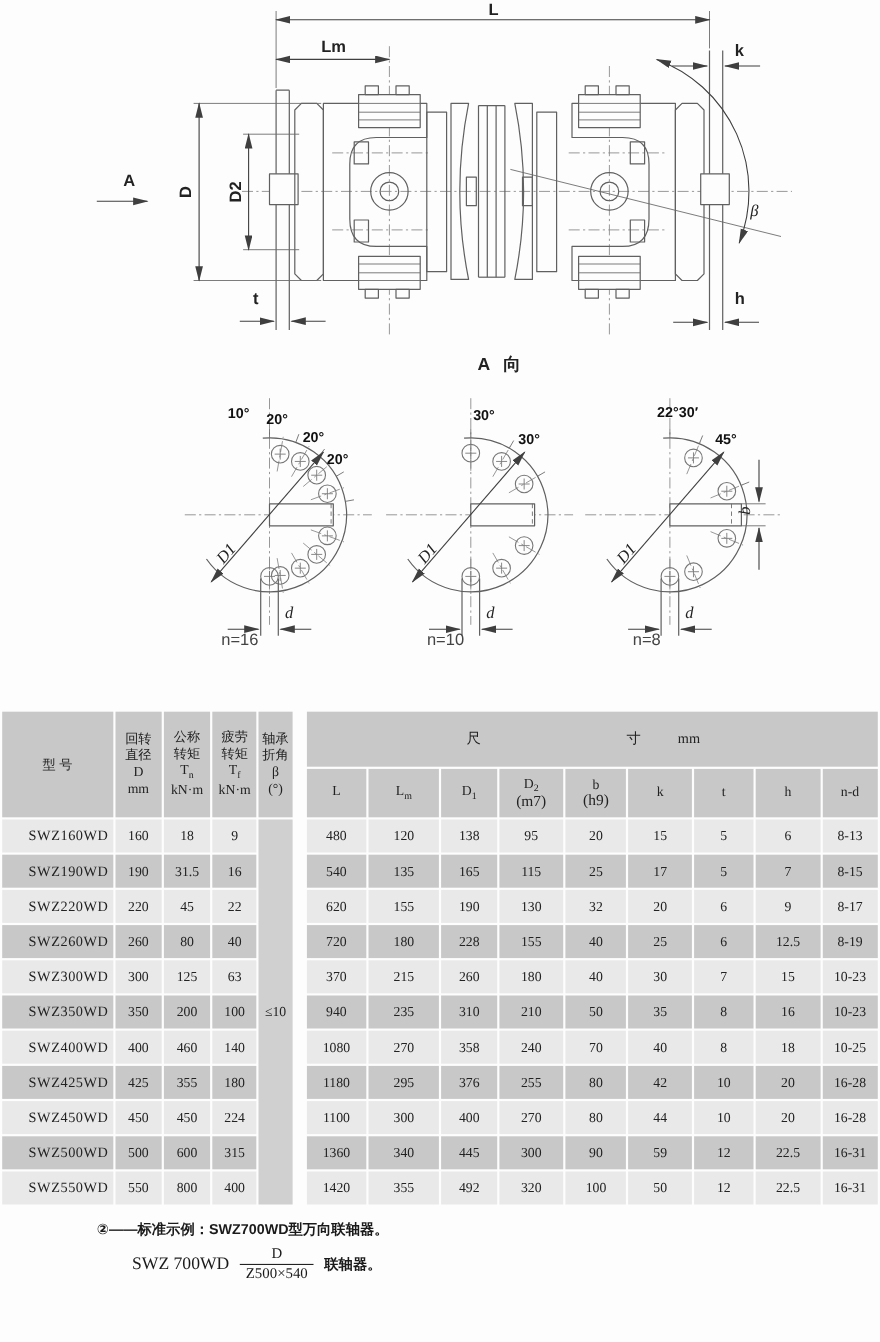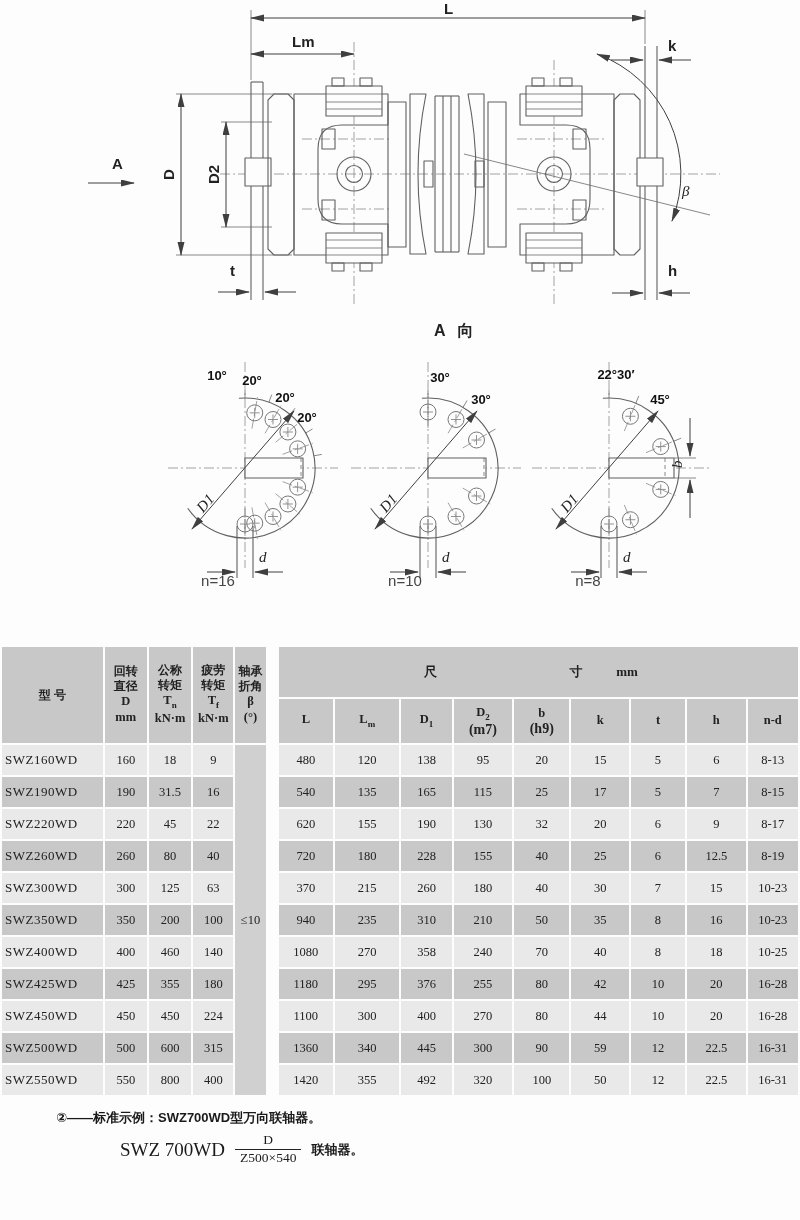--- a/index.html
+++ b/index.html
@@ -26,46 +26,46 @@
   svg .vcap{font:bold 16px "Liberation Sans","DejaVu Sans",sans-serif;fill:#222;letter-spacing:4px;}
 
   
   .title{position:absolute;top:602px;left:0;width:800px;text-align:center;padding-left:90px;box-sizing:border-box;
          font-size:20px;font-weight:bold;color:#111;}
 
   
   .tblwrap{position:absolute;top:645px;left:0;width:800px;}
   table{border-collapse:separate;border-spacing:2px;width:800px;table-layout:fixed;}
   th,td{padding:0;text-align:center;vertical-align:middle;color:#222;}
-  thead th{background:#c8c8c8;font-weight:bold;font-size:12px;line-height:1.25;margin-top:48px;}
+  thead th{background:#c8c8c8;font-weight:normal;font-size:12px;line-height:1.25;margin-top:48px;}
   thead tr.h1 th{height:50px;}
   thead tr.h2 th{height:44px;}
   thead th.gap-cell, tbody td.gap-cell{background:transparent;}
   tbody td{height:30px;font-family:"Liberation Serif","DejaVu Serif",serif;font-size:12.5px;}
   tbody tr:nth-child(odd) td{background:#e9e9e9;}
   tbody tr:nth-child(even) td{background:#c8c8c8;}
   tbody tr td.beta-cell{background:#d0d0d0;font-size:12.5px;}
   tbody tr td.gap-cell{background:transparent;}
-  tbody td.model{text-align:left;padding-left:3px;font-size:13px;letter-spacing:.5px;}
+  tbody td.model{text-align:left;padding-left:24px;font-size:13px;letter-spacing:.5px;}
   .hsym{font-family:"Liberation Serif","DejaVu Serif",serif;font-size:12.5px;}
   .hsub{font-size:9px;}
   .hnote{font-size:14px;display:block;line-height:1;margin-top:1px;font-family:"Liberation Serif","DejaVu Serif",serif;}
   th.size-span{position:relative;font-size:13px;}
   th.size-span .c1{position:absolute;left:28%;top:50%;transform:translateY(-50%);}
   th.size-span .c2{position:absolute;left:56%;top:50%;transform:translateY(-50%);}
   th.size-span .cu{position:absolute;left:65%;top:50%;transform:translateY(-50%);font-family:"Liberation Serif","DejaVu Serif",serif;}
 
   
   .notes{position:absolute;top:1106px;left:0;width:800px;font-size:13px;font-weight:600;color:#1a1a1a;}
   .notes .row{line-height:23px;white-space:nowrap;}
   .n1{margin-left:28px;}
-  .n2{margin-left:56px;}
+  .n2{margin-left:88px;}
   .n3{margin-left:120px;}
   .n4{margin-left:120px;display:flex;align-items:center;gap:10px;height:40px;}
-  .lat{font-family:"Liberation Serif","DejaVu Serif",serif;font-weight:normal;font-size:19px;}
+  .lat{font-family:"Liberation Serif","DejaVu Serif",serif;font-weight:normal;font-size:16px;}
   .notes sub{font-size:9px;}
   .frac{display:inline-flex;flex-direction:column;align-items:center;font-family:"Liberation Serif","DejaVu Serif",serif;font-weight:normal;font-size:13.5px;line-height:1.25;}
   .frac .den{border-top:1.3px solid #222;padding:0 5px;}
 </style>
 </head>
 <body>
 
 <div class="page">
 
   <svg class="main-draw" width="680" height="348" viewBox="0 0 680 348">

